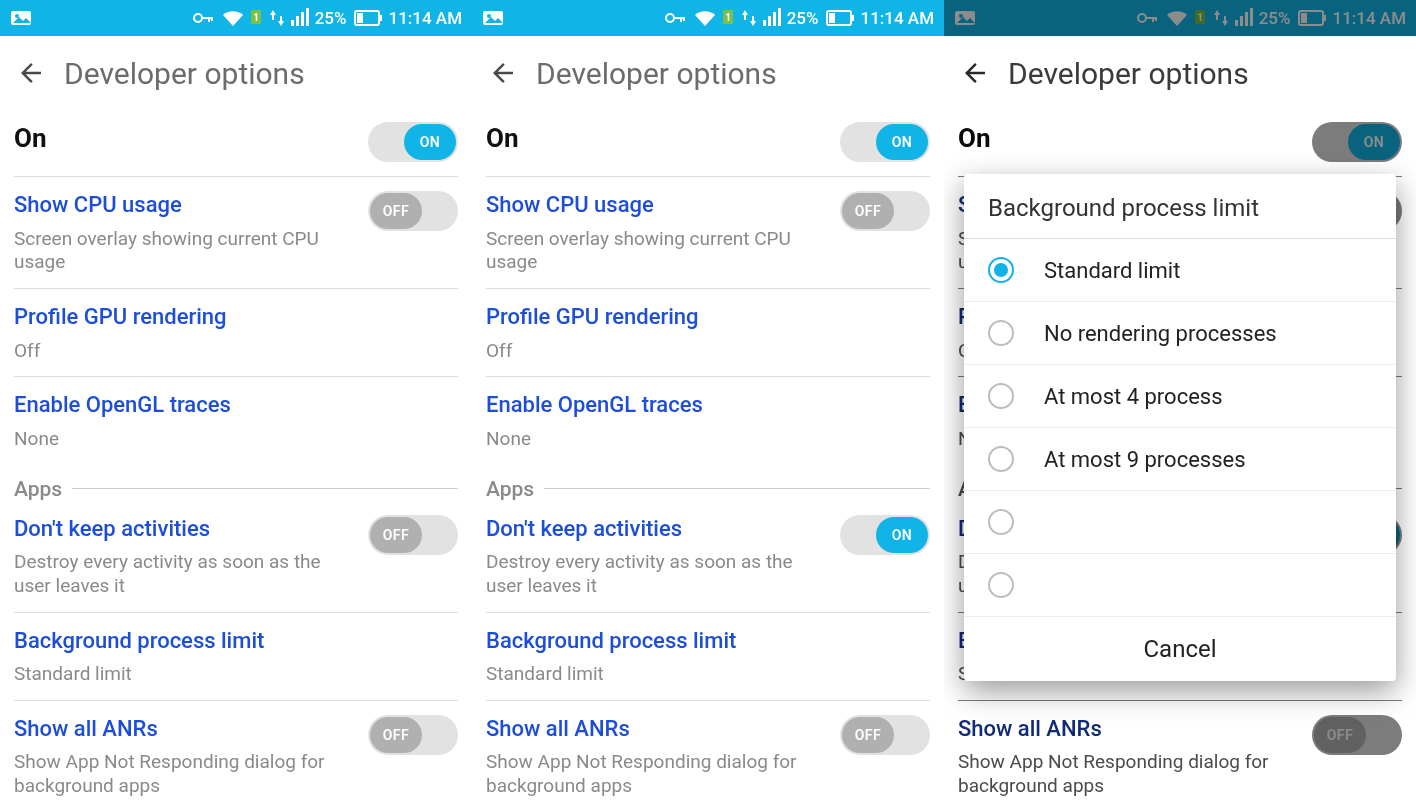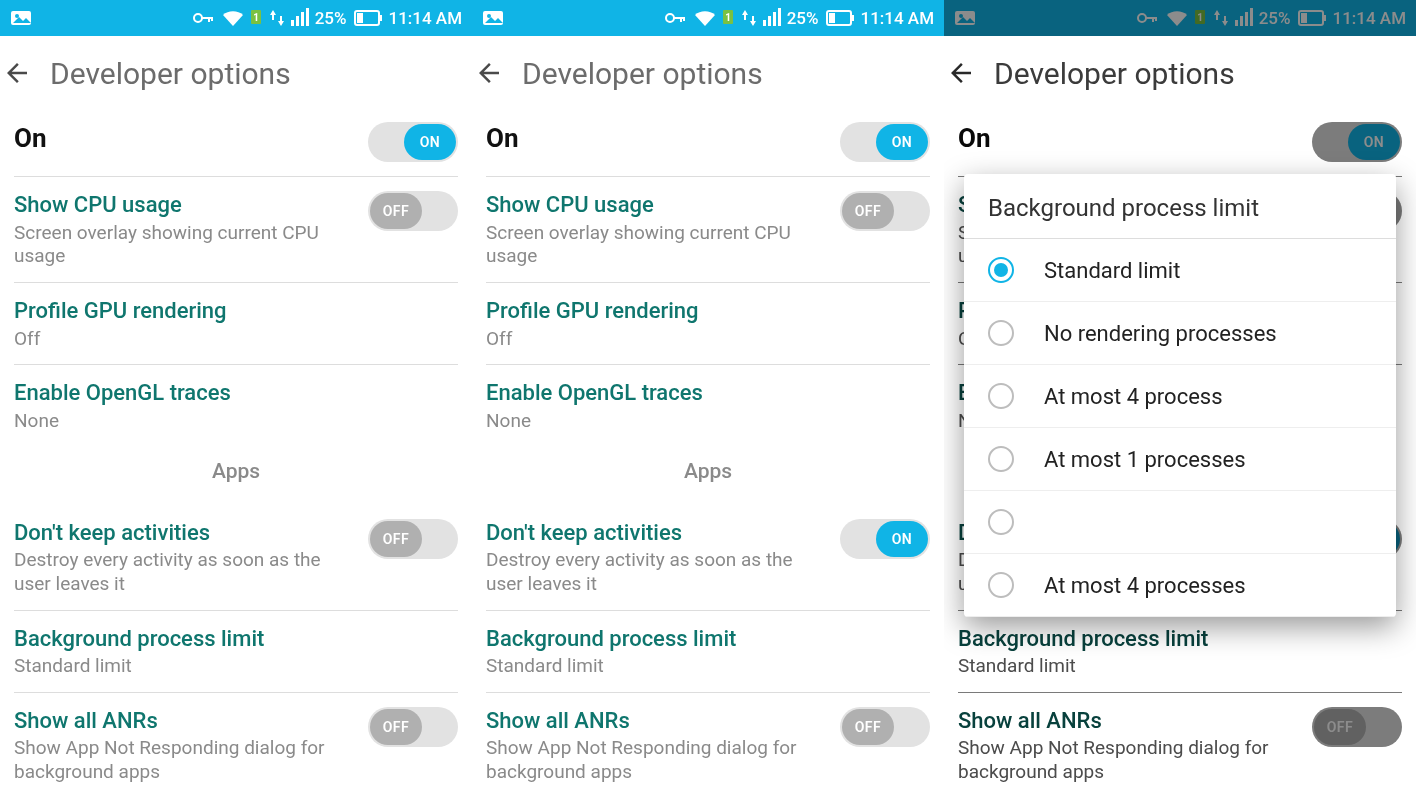--- a/index.html
+++ b/index.html
@@ -44,21 +44,21 @@
   .statusbar .sb-left { display:flex; align-items:center; gap:4px; }
   .statusbar .sb-right { margin-left:auto; display:flex; align-items:center; gap:6px; }
   .sb-icon { display:inline-flex; align-items:center; }
   .sb-icon svg { display:block; }
 
   
   .appbar {
     height: 74px;
     display:flex;
     align-items:center;
-    padding: 0 2px;
+    padding: 0 16px;
     gap: 18px;
     border-bottom: none;
   }
   .appbar .back svg { display:block; }
   .appbar-title {
     font-size: 30px;
     color: #6c6c6c;
     font-weight: 400;
   }
 
@@ -67,50 +67,49 @@
   }
 
   
   .row {
     display:flex;
     padding: 12px 0;
   }
   .row .texts { flex:1; padding-right: 8px; }
   .row .title {
     font-size: 22px;
-    color: #0f766e;
+    color: #1d4ed8;
     font-weight: 500;
     line-height: 1.25;
   }
   .row .sub {
     font-size: 19px;
     color: #8a8a8a;
     line-height: 1.25;
-    margin-top: 2px;
+    margin-top: 8px;
   }
   .row.master .title {
     font-size: 26px;
     font-weight: 700;
     color: #111;
   }
   .divider {
     border-top: 1px solid #ddd;
     margin: 2px 0;
   }
 
   .section-header {
     display:flex;
     align-items:center;
     gap:10px;
     color:#8a8a8a;
     font-size: 21px;
     font-weight: 500;
     margin-top: 14px;
-    margin-bottom: 14px;
-    flex-direction: column;
+    margin-bottom: 2px;
   }
   .section-header .line {
     flex:1;
     height:1px;
     background:#ccc;
   }
 
   
   .toggle {
     width: 90px;
@@ -605,25 +604,25 @@
           <div class="radio-row">
             <div class="radio"></div>
             <span>No rendering processes</span>
           </div>
           <div class="radio-row">
             <div class="radio"></div>
             <span>At most 4 process</span>
           </div>
           <div class="radio-row">
             <div class="radio"></div>
-            <span>At most 1 processes</span>
+            <span>At most 9 processes</span>
           </div>
           <div class="radio-row">
             <div class="radio"></div>
           </div>
           <div class="radio-row">
             <div class="radio"></div>
-            <span>At most 4 processes</span>
-          </div>
+          </div>
+          <div class="dialog-cancel">Cancel</div>
         </div>
       </div>
     </div>
   </div>
 
 </body></html>

